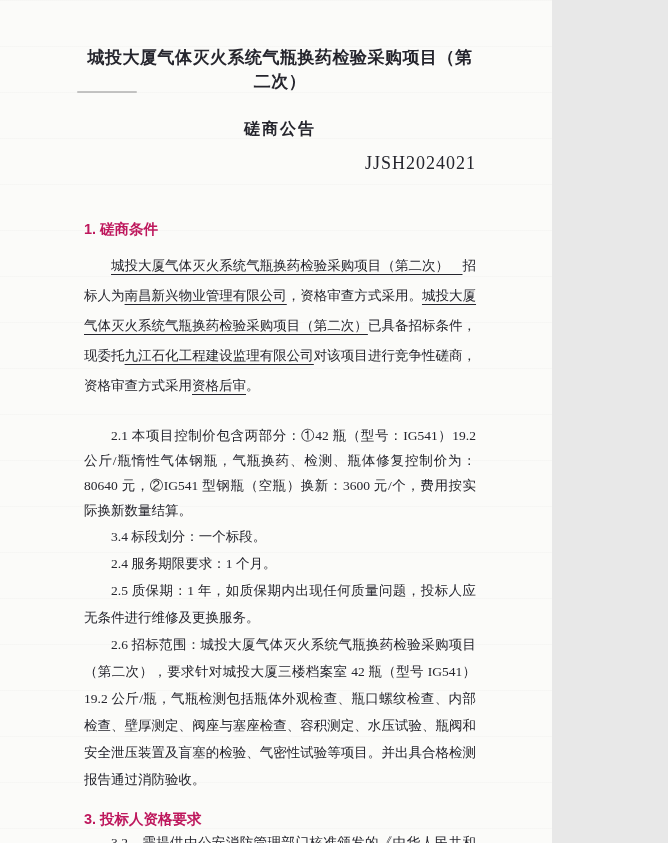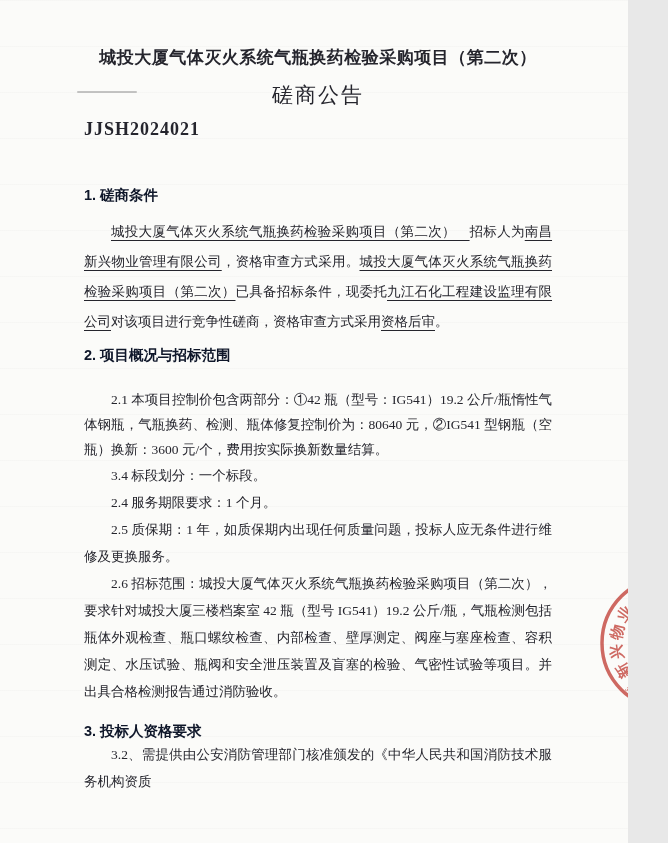--- a/index.html
+++ b/index.html
@@ -1,43 +1,43 @@
 <!DOCTYPE html>
 <html><head>
 <meta charset="utf-8">
 <style>
   * { margin:0; padding:0; box-sizing:border-box; }
   html,body { background:#e8e8e8; }
   .page {
     position:relative;
-    width:628px; height:843px;
+    width:552px; height:843px;
     background:#fbfbf9;
     overflow:hidden;
     color:#25252d;
     font-family:"Liberation Serif","DejaVu Serif",serif;
   }
   
   .page::before {
     content:"";
     position:absolute; inset:0;
     background:repeating-linear-gradient(
       to bottom,
       rgba(120,120,120,0.035) 0px, rgba(120,120,120,0.035) 1px,
       transparent 1px, transparent 46px);
     pointer-events:none;
   }
   .content { padding:0 76px 0 84px; position:relative; }
 
   .doc-title   { margin-top:46px; text-align:center; font-size:17px; font-weight:bold; line-height:24px; letter-spacing:0.5px; }
-  .doc-subtitle{ margin-top:14px; text-align:center; font-size:21px; font-weight:normal; line-height:22px; letter-spacing:2px; }
-  .doc-number  { margin-top:11px; text-align:left; font-size:18px; font-weight:bold; line-height:24px; letter-spacing:1px; }
+  .doc-subtitle{ margin-top:24px; text-align:center; font-size:16px; font-weight:bold; line-height:22px; letter-spacing:2px; }
+  .doc-number  { margin-top:11px; text-align:right; font-size:18px; font-weight:normal; line-height:24px; letter-spacing:1px; }
 
   .sec-heading {
     font-family:"Liberation Sans","DejaVu Sans",sans-serif;
-    font-weight:bold; font-size:14.5px; line-height:20px; color:#0f172a;
+    font-weight:bold; font-size:14.5px; line-height:20px; color:#be185d;
   }
   .h1 { margin-top:44px; }
   .h2 { margin-top:8px; }
   .h3 { margin-top:16px; }
 
   .para { font-size:13.5px; text-align:justify; text-indent:2em; }
   .p1   { margin-top:12px; line-height:30px; }
   .c    { line-height:27px; }
   .c21  { line-height:25px; }
   .mt6  { margin-top:22px; }
@@ -72,21 +72,20 @@
   <div class="artifact-line"></div>
 
   <div class="content">
     <div class="doc-title">城投大厦气体灭火系统气瓶换药检验采购项目（第二次）</div>
     <div class="doc-subtitle">磋商公告</div>
     <div class="doc-number">JJSH2024021</div>
 
     <div class="sec-heading h1">1. 磋商条件</div>
     <p class="para p1"><span class="u">城投大厦气体灭火系统气瓶换药检验采购项目（第二次）　</span><span>招标人为</span><span class="u">南昌新兴物业管理有限公司</span><span>，资格审查方式采用。</span><span class="u">城投大厦气体灭火系统气瓶换药检验采购项目（第二次）</span><span>已具备招标条件，现委托</span><span class="u">九江石化工程建设监理有限公司</span><span>对该项目进行竞争性磋商，资格审查方式采用</span><span class="u">资格后审</span><span>。</span></p>
 
-    <div class="sec-heading h2">2. 项目概况与招标范围</div>
     <p class="para c21 mt6">2.1 本项目控制价包含两部分：①42 瓶（型号：IG541）19.2 公斤/瓶惰性气体钢瓶，气瓶换药、检测、瓶体修复控制价为：80640 元，②IG541 型钢瓶（空瓶）换新：3600 元/个，费用按实际换新数量结算。</p>
     <p class="para c">3.4 标段划分：一个标段。</p>
     <p class="para c">2.4 服务期限要求：1 个月。</p>
     <p class="para c">2.5 质保期：1 年，如质保期内出现任何质量问题，投标人应无条件进行维修及更换服务。</p>
     <p class="para c">2.6 招标范围：城投大厦气体灭火系统气瓶换药检验采购项目（第二次），要求针对城投大厦三楼档案室 42 瓶（型号 IG541）19.2 公斤/瓶，气瓶检测包括瓶体外观检查、瓶口螺纹检查、内部检查、壁厚测定、阀座与塞座检查、容积测定、水压试验、瓶阀和安全泄压装置及盲塞的检验、气密性试验等项目。并出具合格检测报告通过消防验收。</p>
 
     <div class="sec-heading h3">3. 投标人资格要求</div>
     <p class="para c">3.2、需提供由公安消防管理部门核准颁发的《中华人民共和国消防技术服务机构资质</p>
   </div>
 

